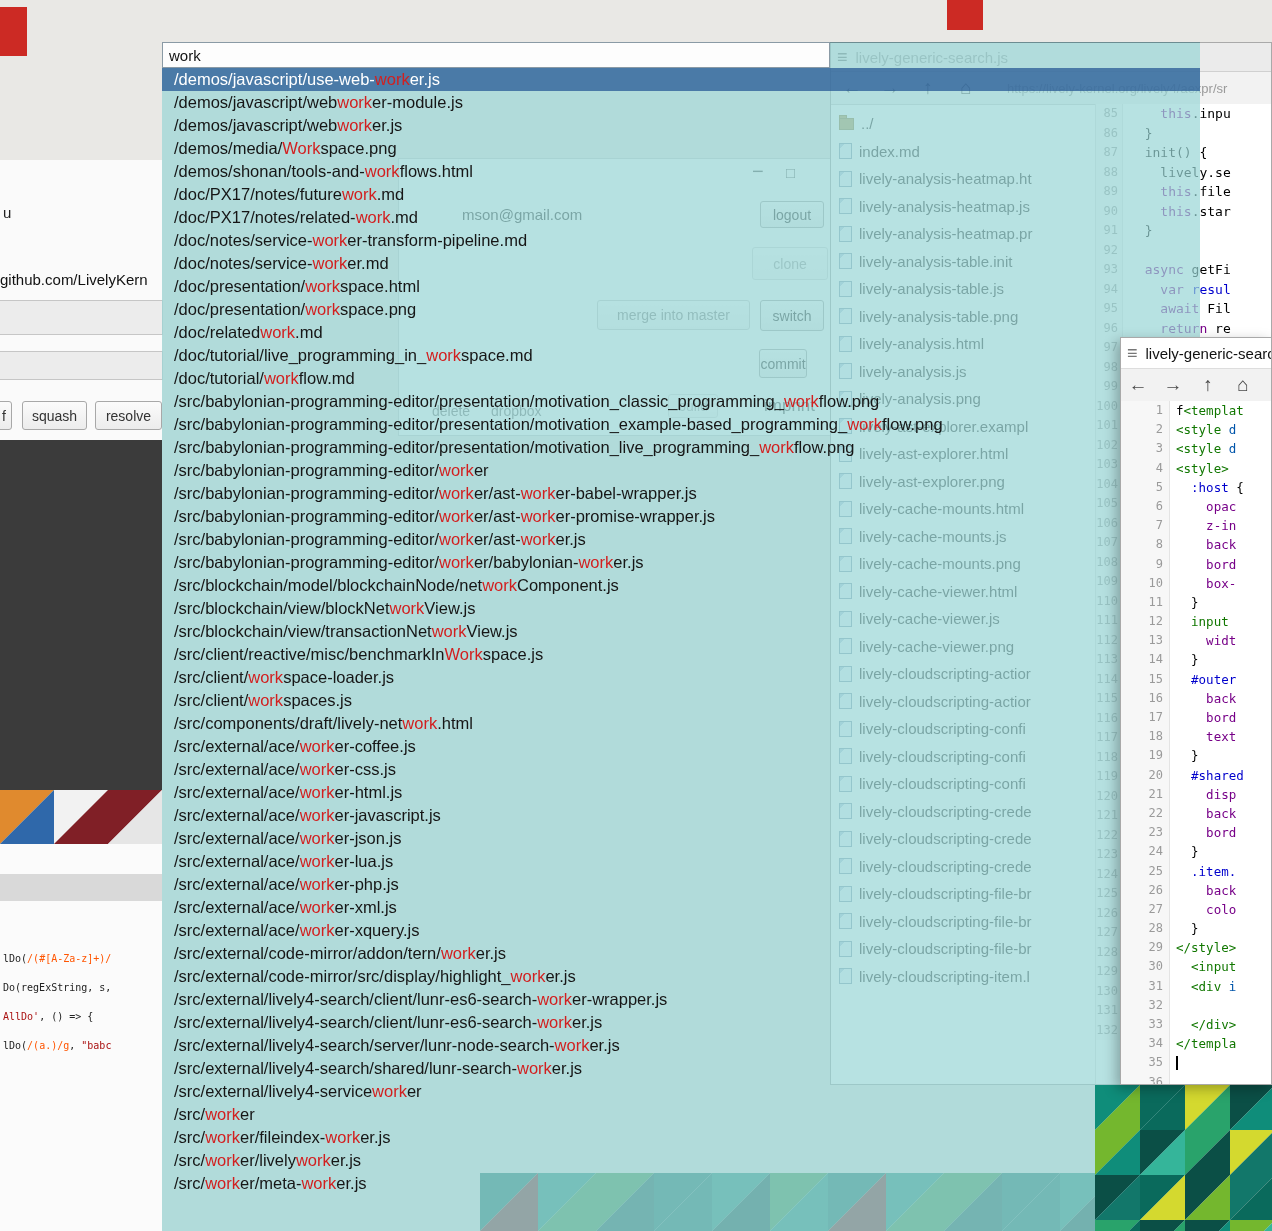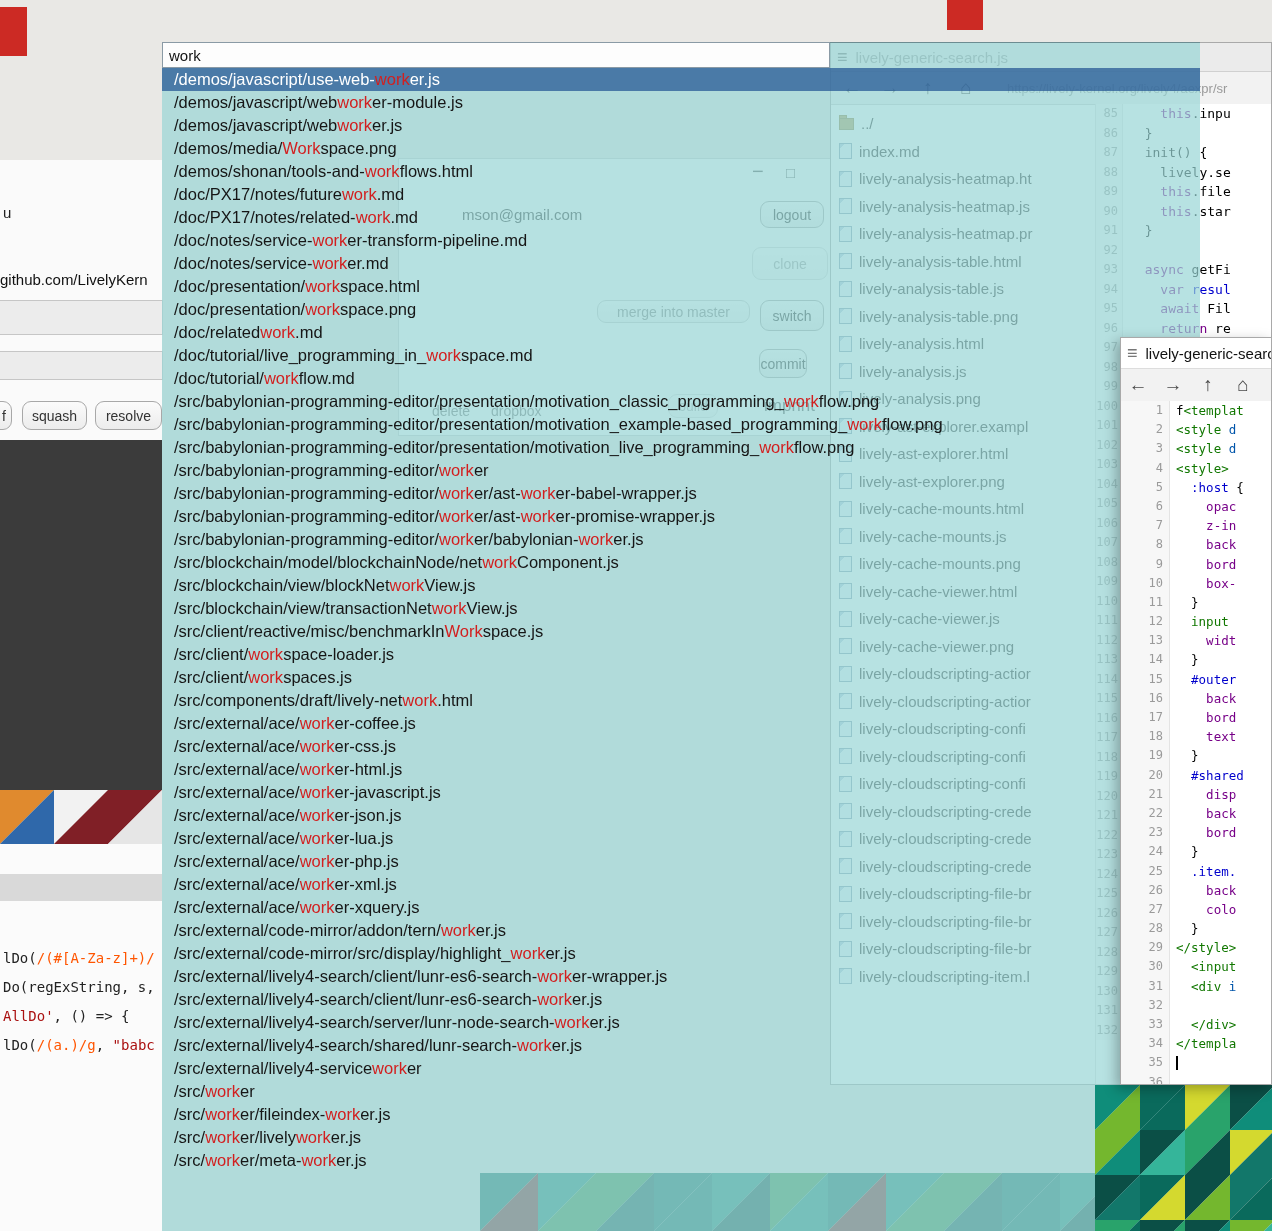--- a/index.html
+++ b/index.html
@@ -14,40 +14,40 @@
   .rb1{left:0;top:7px;width:27px;height:49px}
   .rb2{left:947px;top:0;width:36px;height:30px}
   .lw1{left:0;top:160px;width:162px;height:282px;background:#fafafa}
   .lw2{left:0;top:844px;width:162px;height:387px;background:#fbfbfb}
   .frag-u{left:3px;top:204px;font-size:15px;color:#222}
   .frag-github{left:0;top:271px;font-size:15px;color:#111;white-space:nowrap}
   .inbar{background:#ececec;border:1px solid #c6c6c6}
   .ib1{left:-4px;top:300px;width:165px;height:33px}
   .ib2{left:-4px;top:351px;width:165px;height:27px}
   .btn{display:flex;align-items:center;justify-content:center;box-sizing:border-box;
-       background:linear-gradient(#fbfbfb,#ececec);border:1px solid #a8a8a8;border-radius:9px;
+       background:linear-gradient(#fbfbfb,#ececec);border:1px solid #a8a8a8;border-radius:3px;
        font-size:14px;color:#333;font-family:inherit;padding:0 4px}
   .btn-f{left:-34px;top:401px;width:46px;height:29px;justify-content:flex-end;padding-right:5px}
   .btn-squash{left:22px;top:401px;width:65px;height:29px}
   .btn-resolve{left:95px;top:401px;width:67px;height:29px}
   .dark-panel{left:0;top:440px;width:162px;height:350px;background:#3b3b3b}
   .tri-left{left:0;top:790px}
   .gray-bar{left:0;top:874px;width:162px;height:27px;background:#d9d9d9}
-  .left-code{left:3px;top:944px;font-size:14px;line-height:29px;color:#222;white-space:pre}
+  .left-code{left:3px;top:944px;font-size:10px;line-height:29px;color:#222;white-space:pre}
   .tri-band{left:480px;top:1173px;opacity:.9}
 
   
   .ghost-win{left:398px;top:158px;width:432px;height:276px;background:#fcfcfc;border:1px solid #ccc}
   .winctl{color:#555}
   .minb{left:752px;top:160px;font-size:20px}
   .maxb{left:786px;top:164px;font-size:15px}
   .email{left:462px;top:206px;font-size:15px;color:#333}
   .b-logout{left:760px;top:201px;width:64px;height:27px}
   .b-clone{left:752px;top:247px;width:76px;height:33px;opacity:.45}
-  .b-merge{left:597px;top:300px;width:153px;height:23px;opacity:.6}
+  .b-merge{left:597px;top:300px;width:153px;height:30px;opacity:.6}
   .b-switch{left:760px;top:300px;width:64px;height:31px}
   .b-commit{left:759px;top:349px;width:48px;height:29px}
   .b-build{left:668px;top:394px;width:50px;height:24px;opacity:.4}
   .midtext{font-size:14px;color:#777}
   .t-delete{left:432px;top:403px}
   .t-dropbox{left:491px;top:403px}
   .t-imprint{left:764px;top:396px;font-size:17px;color:#555}
 
   
   .window{background:#fff;border:1px solid #a9a9a9;box-sizing:border-box}
@@ -196,21 +196,21 @@
           <div class="frow">
             <span class="icon-file"></span>
             <span>lively-analysis-heatmap.js</span>
           </div>
           <div class="frow">
             <span class="icon-file"></span>
             <span>lively-analysis-heatmap.pr</span>
           </div>
           <div class="frow">
             <span class="icon-file"></span>
-            <span>lively-analysis-table.html</span>
+            <span>lively-analysis-table.init</span>
           </div>
           <div class="frow">
             <span class="icon-file"></span>
             <span>lively-analysis-table.js</span>
           </div>
           <div class="frow">
             <span class="icon-file"></span>
             <span>lively-analysis-table.png</span>
           </div>
           <div class="frow">
@@ -380,20 +380,21 @@
         <div class="srow"><span>/doc/presentation/</span><span class="hl">work</span><span>space.png</span></div>
         <div class="srow"><span>/doc/related</span><span class="hl">work</span><span>.md</span></div>
         <div class="srow"><span>/doc/tutorial/live_programming_in_</span><span class="hl">work</span><span>space.md</span></div>
         <div class="srow"><span>/doc/tutorial/</span><span class="hl">work</span><span>flow.md</span></div>
         <div class="srow"><span>/src/babylonian-programming-editor/presentation/motivation_classic_programming_</span><span class="hl">work</span><span>flow.png</span></div>
         <div class="srow"><span>/src/babylonian-programming-editor/presentation/motivation_example-based_programming_</span><span class="hl">work</span><span>flow.png</span></div>
         <div class="srow"><span>/src/babylonian-programming-editor/presentation/motivation_live_programming_</span><span class="hl">work</span><span>flow.png</span></div>
         <div class="srow"><span>/src/babylonian-programming-editor/</span><span class="hl">work</span><span>er</span></div>
         <div class="srow"><span>/src/babylonian-programming-editor/</span><span class="hl">work</span><span>er/ast-</span><span class="hl">work</span><span>er-babel-wrapper.js</span></div>
         <div class="srow"><span>/src/babylonian-programming-editor/</span><span class="hl">work</span><span>er/ast-</span><span class="hl">work</span><span>er-promise-wrapper.js</span></div>
+        <div class="srow"><span>/src/babylonian-programming-editor/</span><span class="hl">work</span><span>er/ast-</span><span class="hl">work</span><span>er.js</span></div>
         <div class="srow"><span>/src/babylonian-programming-editor/</span><span class="hl">work</span><span>er/babylonian-</span><span class="hl">work</span><span>er.js</span></div>
         <div class="srow"><span>/src/blockchain/model/blockchainNode/net</span><span class="hl">work</span><span>Component.js</span></div>
         <div class="srow"><span>/src/blockchain/view/blockNet</span><span class="hl">work</span><span>View.js</span></div>
         <div class="srow"><span>/src/blockchain/view/transactionNet</span><span class="hl">work</span><span>View.js</span></div>
         <div class="srow"><span>/src/client/reactive/misc/benchmarkIn</span><span class="hl">Work</span><span>space.js</span></div>
         <div class="srow"><span>/src/client/</span><span class="hl">work</span><span>space-loader.js</span></div>
         <div class="srow"><span>/src/client/</span><span class="hl">work</span><span>spaces.js</span></div>
         <div class="srow"><span>/src/components/draft/lively-net</span><span class="hl">work</span><span>.html</span></div>
         <div class="srow"><span>/src/external/ace/</span><span class="hl">work</span><span>er-coffee.js</span></div>
         <div class="srow"><span>/src/external/ace/</span><span class="hl">work</span><span>er-css.js</span></div>

